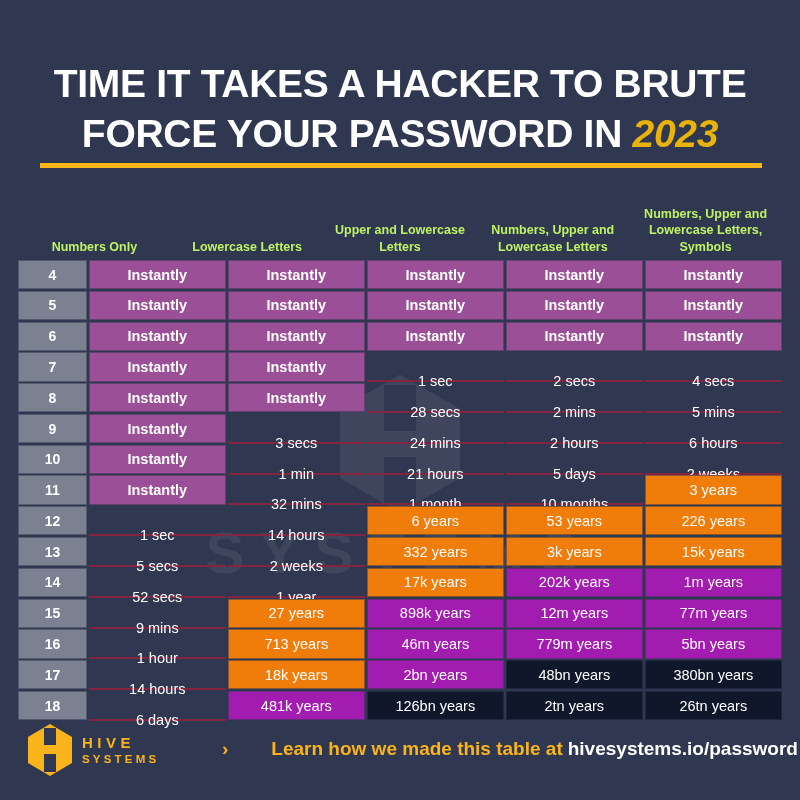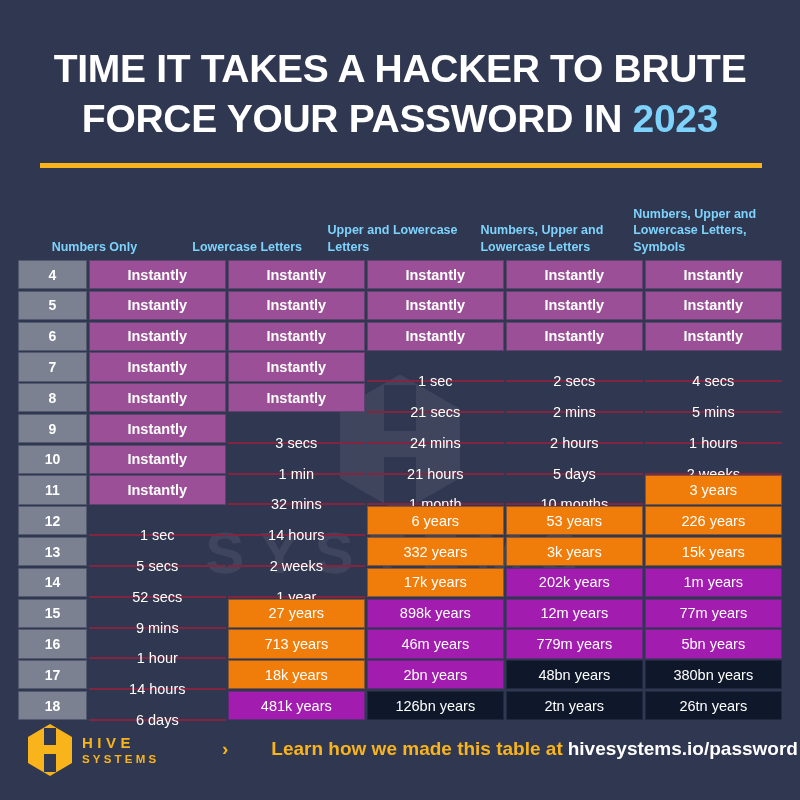--- a/index.html
+++ b/index.html
@@ -55,33 +55,33 @@
     font-size: 58px;
     font-weight: bold;
     letter-spacing: 16px;
     color: #ffffff;
     margin-top: 6px;
   }
 
   
   .title {
     position: absolute;
-    top: 44px;
+    top: 59px;
     left: 0; right: 0;
     text-align: center;
     font-size: 39px;
     font-weight: bold;
     line-height: 1.28;
     letter-spacing: -0.3px;
     color: #ffffff;
     z-index: 5;
     padding: 0 34px;
     box-sizing: border-box;
   }
-  .title .year { color: #7dd3fc; }
+  .title .year { color: #eab308; font-style: italic; }
 
   .divider {
     position: absolute;
     top: 163px;
     left: 40px;
     width: 722px;
     height: 5px;
     background: #F9B41B;
     z-index: 5;
   }
@@ -93,24 +93,25 @@
     left: 18px;
     width: 764px;
     z-index: 5;
   }
   .thead {
     display: flex;
     align-items: flex-end;
     height: 74px;
   }
   .th {
-    color: #7dd3fc;
+    color: #bef264;
     font-size: 12.5px;
     font-weight: bold;
     line-height: 1.32;
+    text-align: center;
     padding: 0 4px;
     box-sizing: border-box;
     display: flex;
     align-items: flex-end;
     justify-content: center;
     height: 100%;
     padding-bottom: 5px;
   }
   .th.first {
     font-size: 14px;
@@ -284,31 +285,31 @@
         <div class="cell val c-purple">Instantly</div>
         <div class="cell val c-purple">Instantly</div>
         <div class="cell val c-red">1 sec</div>
         <div class="cell val c-red">2 secs</div>
         <div class="cell val c-red">4 secs</div>
       </div>
       <div class="trow">
         <div class="cell num">8</div>
         <div class="cell val c-purple">Instantly</div>
         <div class="cell val c-purple">Instantly</div>
-        <div class="cell val c-red">21 secs</div>
+        <div class="cell val c-red">28 secs</div>
         <div class="cell val c-red">2 mins</div>
         <div class="cell val c-red">5 mins</div>
       </div>
       <div class="trow">
         <div class="cell num">9</div>
         <div class="cell val c-purple">Instantly</div>
         <div class="cell val c-red">3 secs</div>
         <div class="cell val c-red">24 mins</div>
         <div class="cell val c-red">2 hours</div>
-        <div class="cell val c-red">1 hours</div>
+        <div class="cell val c-red">6 hours</div>
       </div>
       <div class="trow">
         <div class="cell num">10</div>
         <div class="cell val c-purple">Instantly</div>
         <div class="cell val c-red">1 min</div>
         <div class="cell val c-red">21 hours</div>
         <div class="cell val c-red">5 days</div>
         <div class="cell val c-red">2 weeks</div>
       </div>
       <div class="trow">

